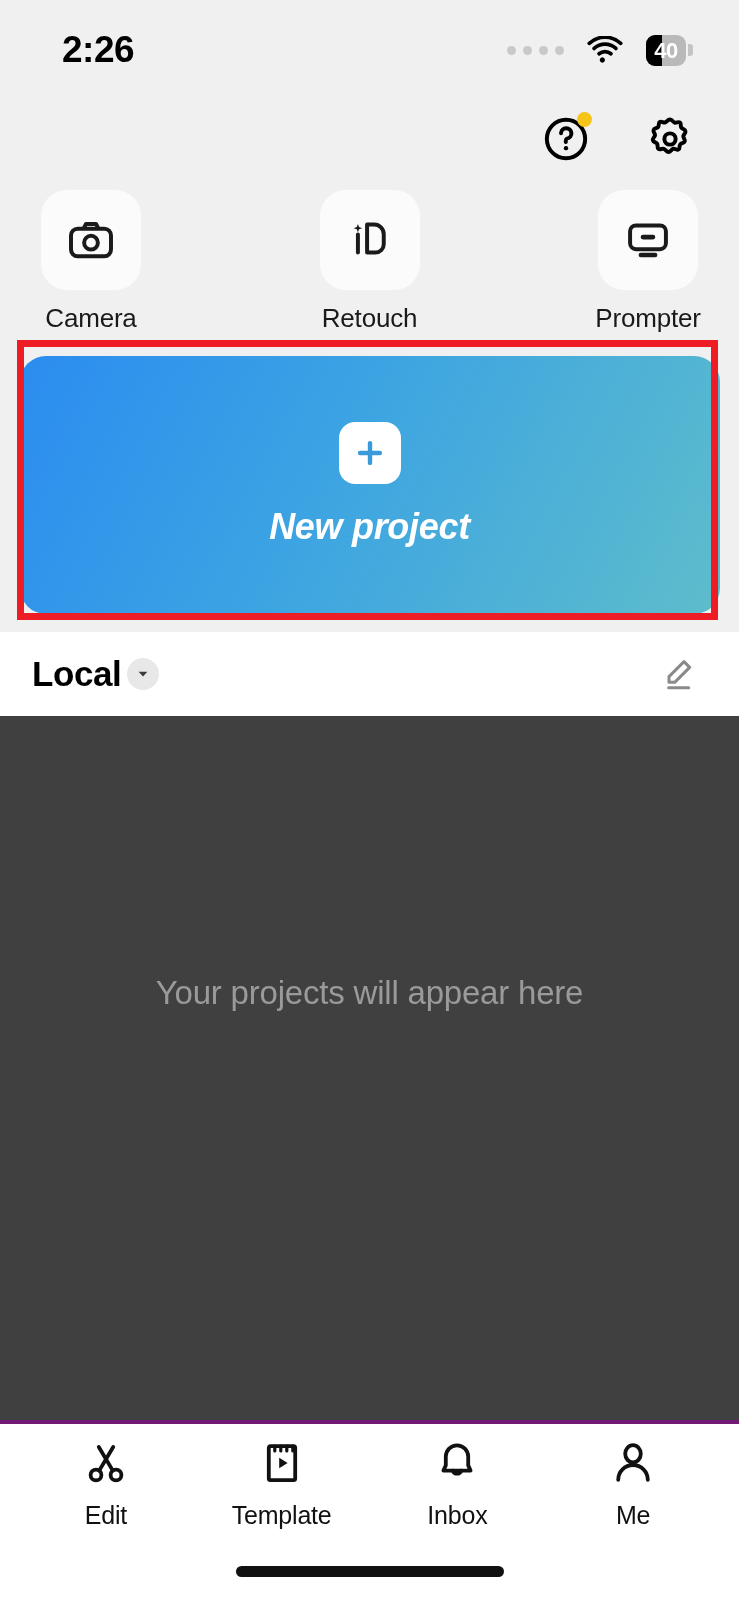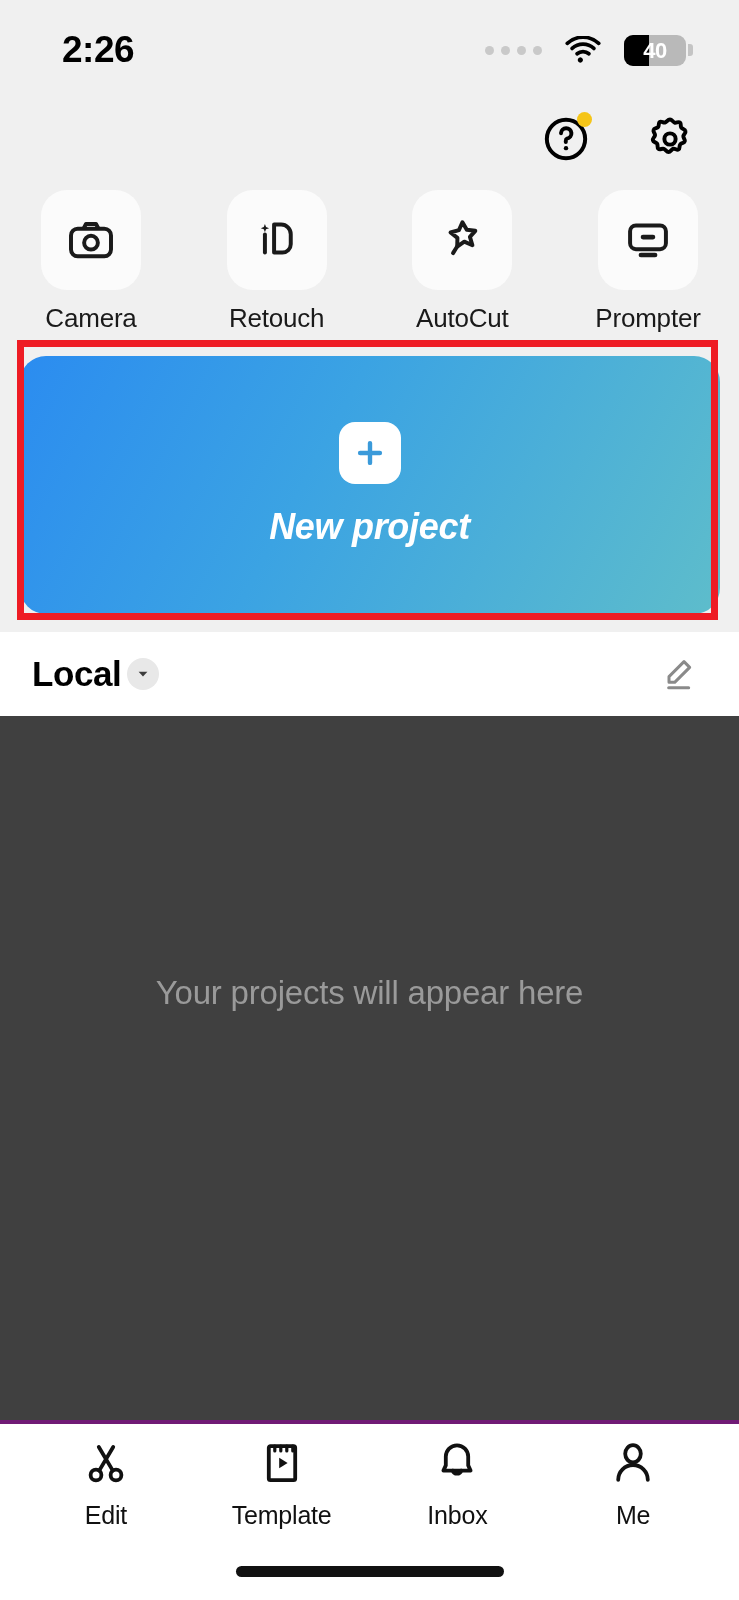--- a/index.html
+++ b/index.html
@@ -30,21 +30,21 @@
   }
   .status-time {
     font-size:37px; font-weight:700; color:#000;
     letter-spacing:-0.5px;
   }
   .status-right { display:flex; align-items:center; gap:22px; }
   .sig-dots { display:flex; gap:7px; align-items:center; }
   .sig-dots i { width:9px; height:9px; border-radius:50%; background:#c9c9c9; display:block; }
   .wifi { width:38px; height:28px; display:block; }
   .battery {
-    position:relative; width:62px; height:31px;
+    position:relative; width:40px; height:31px;
     border-radius:9px; background:#b9b9b9; overflow:hidden;
     display:flex; align-items:center;
   }
   .battery .fill {
     position:absolute; left:0; top:0; bottom:0; width:44%;
     background:#000;
   }
   .battery .lvl {
     position:relative; z-index:2; width:100%; text-align:center;
     font-size:22px; font-weight:700; color:#fff; line-height:31px;
@@ -219,29 +219,20 @@
           <svg width="50" height="50" viewBox="0 0 24 24">
             <path d="M6.2 9.4v8.6" stroke="#1a1a1a" stroke-width="1.9" fill="none" stroke-linecap="round"></path>
             <path d="M10.6 12.6v5.4h4a4 4 0 0 0 4-4V9.2a4.6 4.6 0 0 0-4.6-4.6h-3.4v8z" stroke="#1a1a1a" stroke-width="1.9" fill="none" stroke-linejoin="round"></path>
             <path d="M6.2 4.3l.55 1.45L8.2 6.3l-1.45.55L6.2 8.3l-.55-1.45L4.2 6.3l1.45-.55z" fill="#1a1a1a"></path>
           </svg>
         </div>
         <div class="tool-label">Retouch</div>
       </div>
 
 
-      <div class="tool">
-        <div class="tool-tile">
-          <svg width="50" height="50" viewBox="0 0 24 24">
-            <path d="M12.2 3.5l2.1 3.6 4.1.5-2.6 2.9 1.2 4-3.9-1.7-3.4 2.4.1-4.2-3.3-2.6 4-1.1z" stroke="#1a1a1a" stroke-width="1.9" fill="none" stroke-linejoin="round"></path>
-            <path d="M9.6 15.2l-1.9 3.1" stroke="#1a1a1a" stroke-width="1.9" fill="none" stroke-linecap="round"></path>
-          </svg>
-        </div>
-        <div class="tool-label">AutoCut</div>
-      </div>
 
       <div class="tool">
         <div class="tool-tile">
           <svg width="50" height="50" viewBox="0 0 24 24">
             <rect x="3.4" y="5" width="17.2" height="11.4" rx="2.8" stroke="#1a1a1a" stroke-width="1.9" fill="none"></rect>
             <path d="M9.6 10.6h4.8" stroke="#1a1a1a" stroke-width="2.2" fill="none" stroke-linecap="round"></path>
             <path d="M8.6 19.2h6.8" stroke="#1a1a1a" stroke-width="2.2" fill="none" stroke-linecap="round"></path>
           </svg>
         </div>
         <div class="tool-label">Prompter</div>

